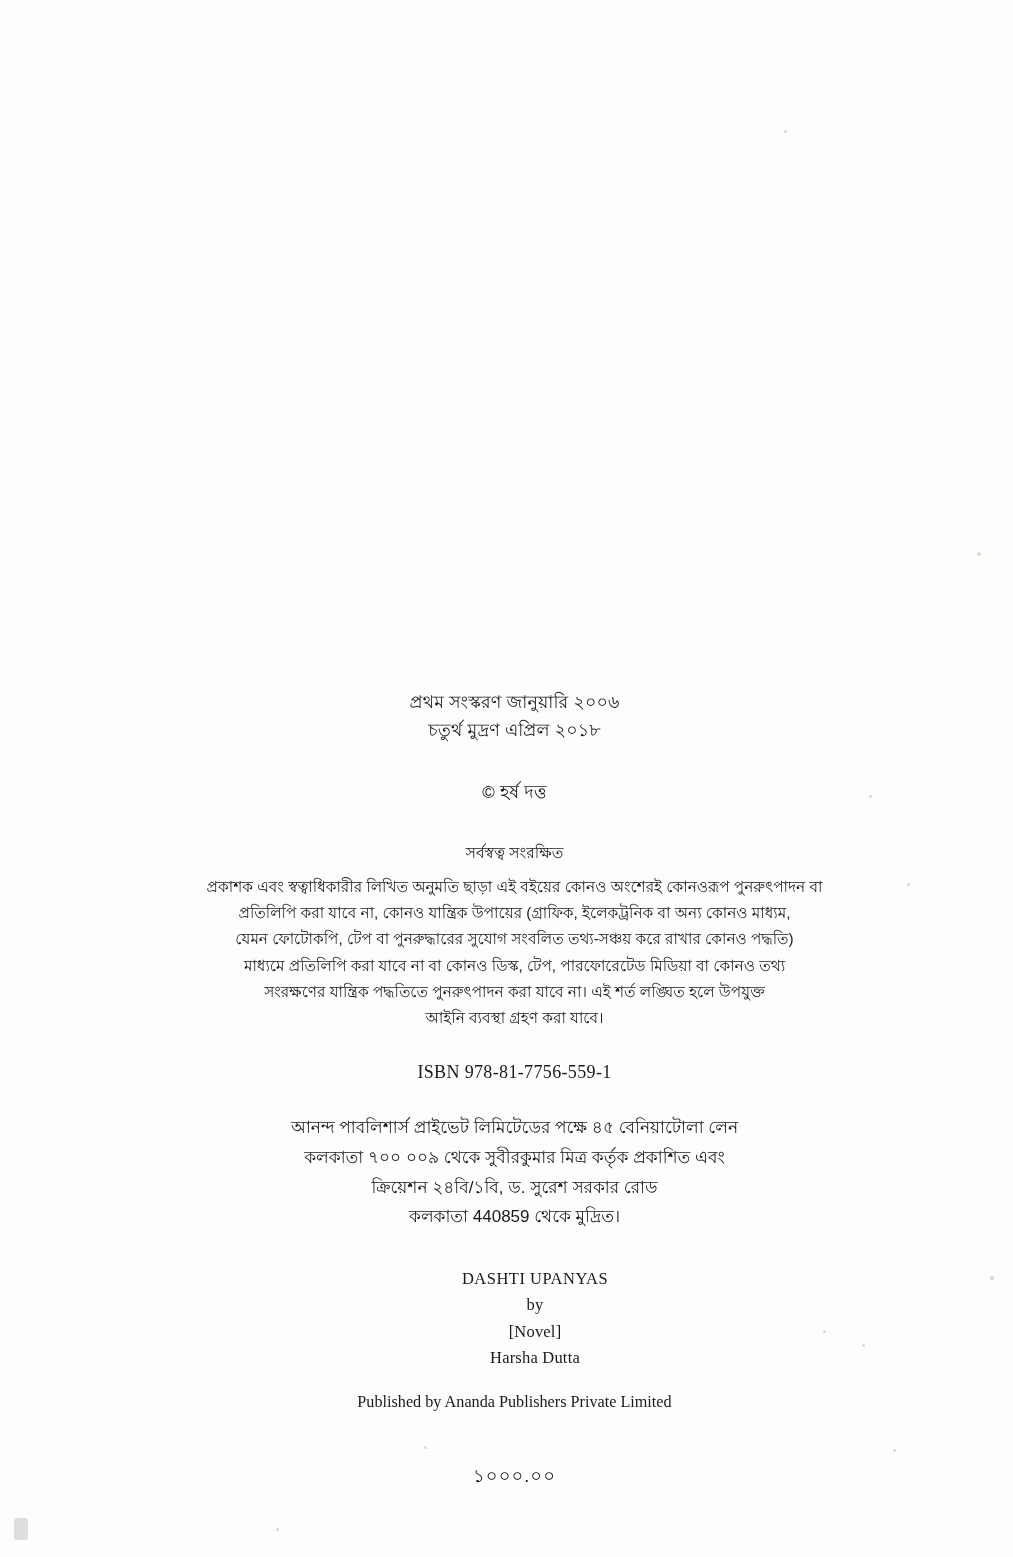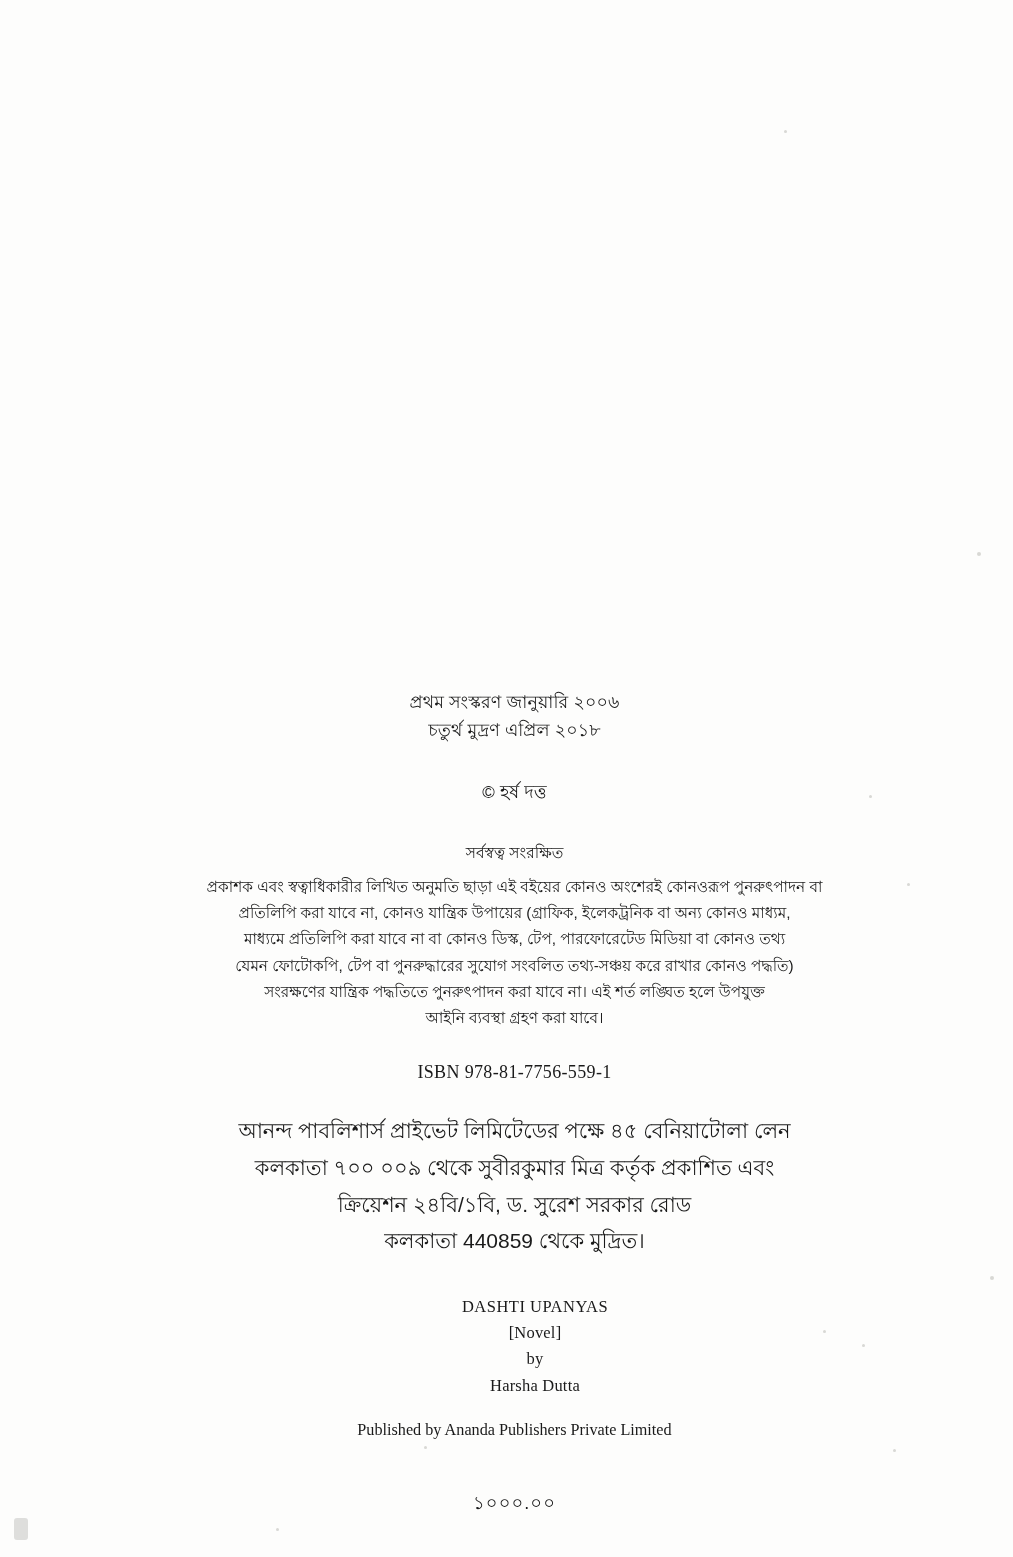--- a/index.html
+++ b/index.html
@@ -64,21 +64,21 @@
 
   .isbn {
     margin-top: 31px;
     font-size: 18px;
     letter-spacing: .35px;
     font-family: "Liberation Serif", serif;
   }
 
   .publisher {
     margin-top: 30px;
-    font-size: 21px;
+    font-size: 17px;
     line-height: 1.74;
   }
   .publisher p { margin: 0; }
 
   .translit {
     margin-top: 34px;
     font-size: 16.5px;
     line-height: 1.6;
     letter-spacing: .5px;
     padding-left: 41px;
@@ -128,39 +128,39 @@
     <div class="block copyright bn">
       <span class="sym">©</span>
       <span>হর্ষ দত্ত</span>
     </div>
 
     <div class="block rights-head bn">সর্বস্বত্ব সংরক্ষিত</div>
 
     <div class="block rights-body bn">
       <p>প্রকাশক এবং স্বত্বাধিকারীর লিখিত অনুমতি ছাড়া এই বইয়ের কোনও অংশেরই কোনওরূপ পুনরুৎপাদন বা</p>
       <p>প্রতিলিপি করা যাবে না, কোনও যান্ত্রিক উপায়ের (গ্রাফিক, ইলেকট্রনিক বা অন্য কোনও মাধ্যম,</p>
+      <p>যেমন ফোটোকপি, টেপ বা পুনরুদ্ধারের সুযোগ সংবলিত তথ্য-সঞ্চয় করে রাখার কোনও পদ্ধতি)</p>
       <p>মাধ্যমে প্রতিলিপি করা যাবে না বা কোনও ডিস্ক, টেপ, পারফোরেটেড মিডিয়া বা কোনও তথ্য</p>
-      <p>যেমন ফোটোকপি, টেপ বা পুনরুদ্ধারের সুযোগ সংবলিত তথ্য-সঞ্চয় করে রাখার কোনও পদ্ধতি)</p>
       <p>সংরক্ষণের যান্ত্রিক পদ্ধতিতে পুনরুৎপাদন করা যাবে না। এই শর্ত লঙ্ঘিত হলে উপযুক্ত</p>
       <p>আইনি ব্যবস্থা গ্রহণ করা যাবে।</p>
     </div>
 
     <div class="block isbn">ISBN 978-81-7756-559-1</div>
 
     <div class="block publisher bn">
       <p>আনন্দ পাবলিশার্স প্রাইভেট লিমিটেডের পক্ষে ৪৫ বেনিয়াটোলা লেন</p>
       <p>কলকাতা ৭০০ ০০৯ থেকে সুবীরকুমার মিত্র কর্তৃক প্রকাশিত এবং</p>
       <p>ক্রিয়েশন ২৪বি/১বি, ড. সুরেশ সরকার রোড</p>
       <p>কলকাতা 440859 থেকে মুদ্রিত।</p>
     </div>
 
     <div class="block translit">
       <p>DASHTI UPANYAS</p>
+      <p class="small">by</p>
       <p class="small">[Novel]</p>
-      <p class="small">by</p>
       <p class="small">Harsha Dutta</p>
     </div>
 
     <div class="block pubeng">
       <p>Published by Ananda Publishers Private Limited</p>
     </div>
 
     <div class="block price bn">১০০০.০০</div>
 
   </div>

